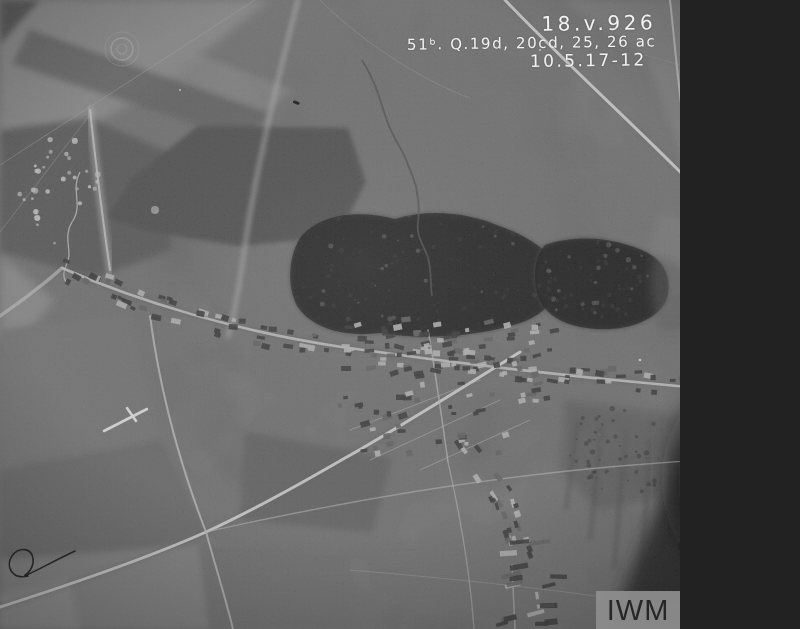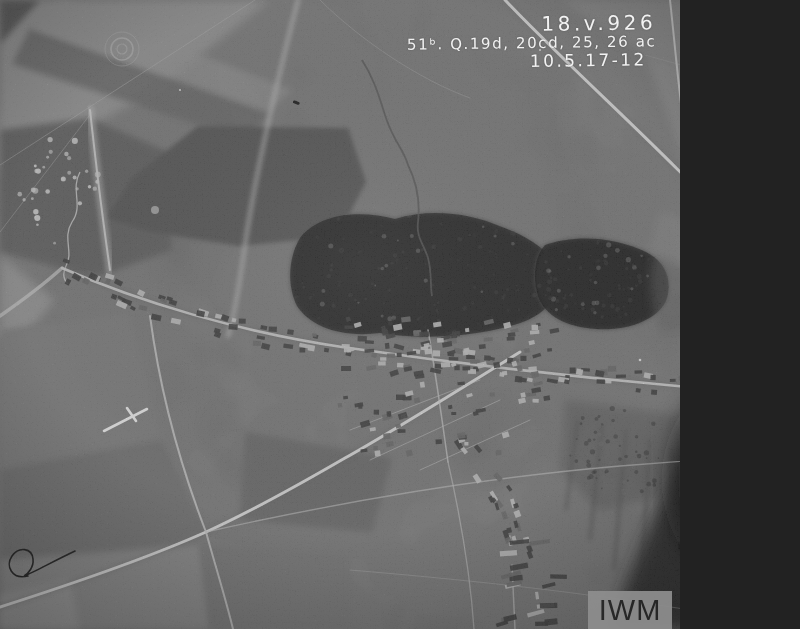--- a/index.html
+++ b/index.html
@@ -14,21 +14,21 @@
     font-family:"DejaVu Sans",sans-serif;
     transform:rotate(-0.8deg);
     text-shadow:0 0 2px rgba(40,40,40,.35);
     line-height:1.05;
     pointer-events:none;
   }
   .ann-line1{font-size:20px;letter-spacing:3.5px;}
   .ann-line2{font-size:15px;letter-spacing:1.6px;margin-top:1px;}
   .ann-line3{font-size:17px;letter-spacing:2.4px;margin-top:1px;padding-right:10px;}
   .iwm{
-    position:absolute;right:8px;bottom:0;width:84px;height:38px;
+    position:absolute;right:0;bottom:0;width:84px;height:38px;
     display:flex;align-items:center;justify-content:center;
     font-family:"Liberation Sans",sans-serif;
     font-size:29px;font-weight:400;letter-spacing:1px;
     opacity:.93;
   }
 </style>
 </head>
 <body>
 
 <div class="photo">

